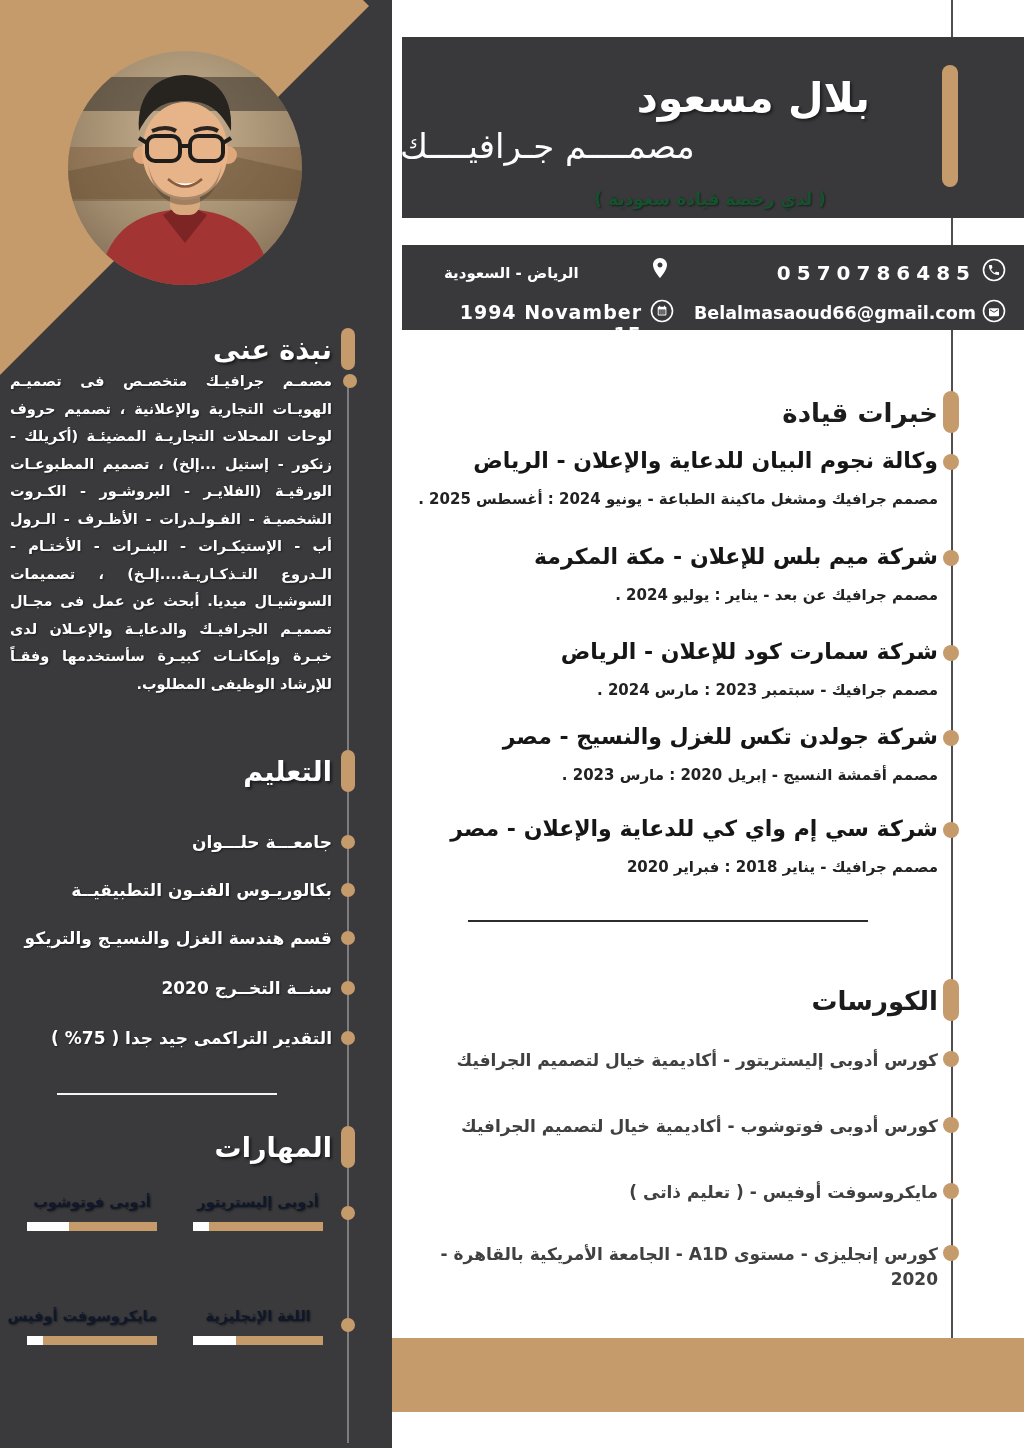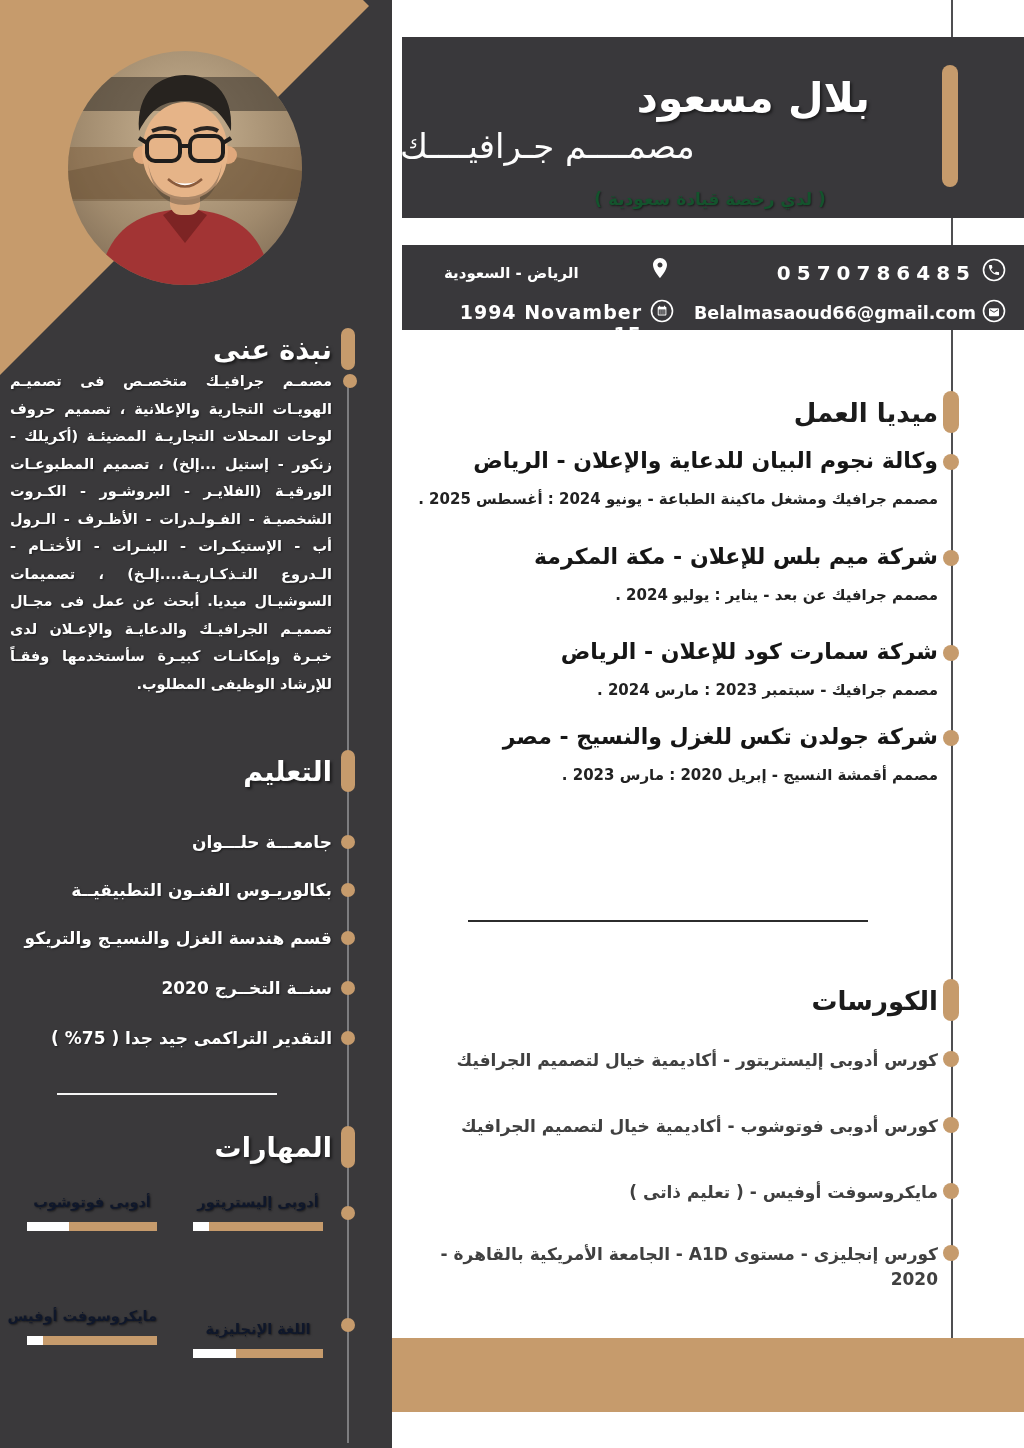--- a/index.html
+++ b/index.html
@@ -56,21 +56,21 @@
   .skill .lbl{
     display:block; color:#0f172a; font-size:14.5px; font-weight:bold;
     text-shadow:1px 1px 2px rgba(0,0,0,.5); direction:rtl; white-space:nowrap;
   }
   .skill .bar{
     margin-top:12px; height:9px; background:#ffffff;
     display:flex; justify-content:flex-end;
   }
   .skill .bar i{ display:block; height:9px; background:#C69B6C; }
   .skill-0{ left:193px; top:1194px; } .skill-1{ left:27px; top:1194px; }
-  .skill-2{ left:193px; top:1308px;margin-top:13px; } .skill-3{ left:27px; top:1308px; }
+  .skill-2{ left:193px; top:1308px; } .skill-3{ left:27px; top:1308px; }
   .row-dot-1{ left:341px; top:1206px; } .row-dot-2{ left:341px; top:1318px; }
 
   
   .main-line{ position:absolute; left:951px; top:0; width:2px; height:1338px; background:#4f4f51; }
   .hdr{ position:absolute; left:402px; top:37px; width:622px; height:181px; background:#39383B; }
   .hdr-name{
     position:absolute; left:400px; top:74px; width:470px; direction:rtl; text-align:right;
     color:#fff; font-size:41px; font-weight:bold;
     text-shadow:2px 2px 3px rgba(0,0,0,.5); white-space:nowrap;
   }
@@ -179,21 +179,21 @@
     <svg viewBox="0 0 24 24">
         <circle cx="12" cy="12" r="10.5" fill="none" stroke="#fff" stroke-width="1.6"></circle>
         <g transform="translate(6.3 6.3) scale(0.48)">
           <path fill="#fff" d="M19 3h-1V1h-2v2H8V1H6v2H5c-1.11 0-2 .9-2 2v14c0 1.1.89 2 2 2h14c1.1 0 2-.9 2-2V5c0-1.1-.9-2-2-2zm0 16H5V9h14v10zM7 11h2v2H7zm4 0h2v2h-2zm4 0h2v2h-2zm-8 4h2v2H7zm4 0h2v2h-2zm4 0h2v2h-2z"></path>
         </g>
       </svg>
   </span>
   <div class="c-date">1994 Novamber 15</div>
 
   <div class="m-title-row xp-title-row">
-    <span class="m-title">ميديا العمل</span>
+    <span class="m-title">خبرات قيادة</span>
     <span class="m-bar"></span>
   </div>
 
   <div class="xp xp-1">
     <div class="company">وكالة نجوم البيان للدعاية والإعلان - الرياض</div>
     <div class="role">مصمم جرافيك ومشغل ماكينة الطباعة - يونيو 2024 : أغسطس 2025 .</div>
     <span class="m-dot"></span>
   </div>
   <div class="xp xp-2">
     <div class="company">شركة ميم بلس للإعلان - مكة المكرمة</div>
@@ -201,20 +201,25 @@
     <span class="m-dot"></span>
   </div>
   <div class="xp xp-3">
     <div class="company">شركة سمارت كود للإعلان - الرياض</div>
     <div class="role">مصمم جرافيك - سبتمبر 2023 : مارس 2024 .</div>
     <span class="m-dot"></span>
   </div>
   <div class="xp xp-4">
     <div class="company">شركة جولدن تكس للغزل والنسيج - مصر</div>
     <div class="role">مصمم أقمشة النسيج - إبريل 2020 : مارس 2023 .</div>
+    <span class="m-dot"></span>
+  </div>
+  <div class="xp xp-5">
+    <div class="company">شركة سي إم واي كي للدعاية والإعلان - مصر</div>
+    <div class="role">مصمم جرافيك - يناير 2018 : فبراير 2020</div>
     <span class="m-dot"></span>
   </div>
 
   <div class="main-divider"></div>
 
   <div class="m-title-row crs-title-row">
     <span class="m-title">الكورسات</span>
     <span class="m-bar"></span>
   </div>
   <div class="crs crs-1">

